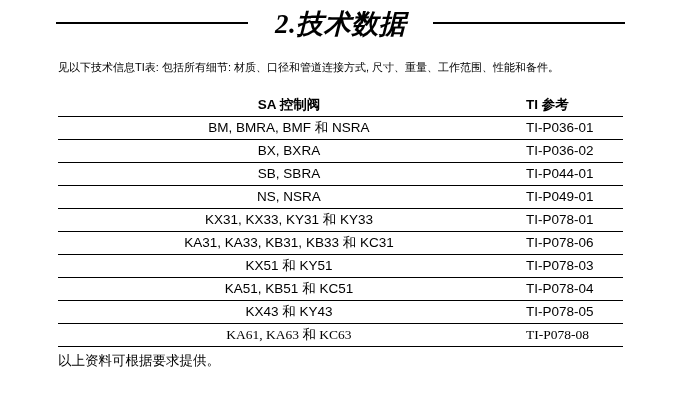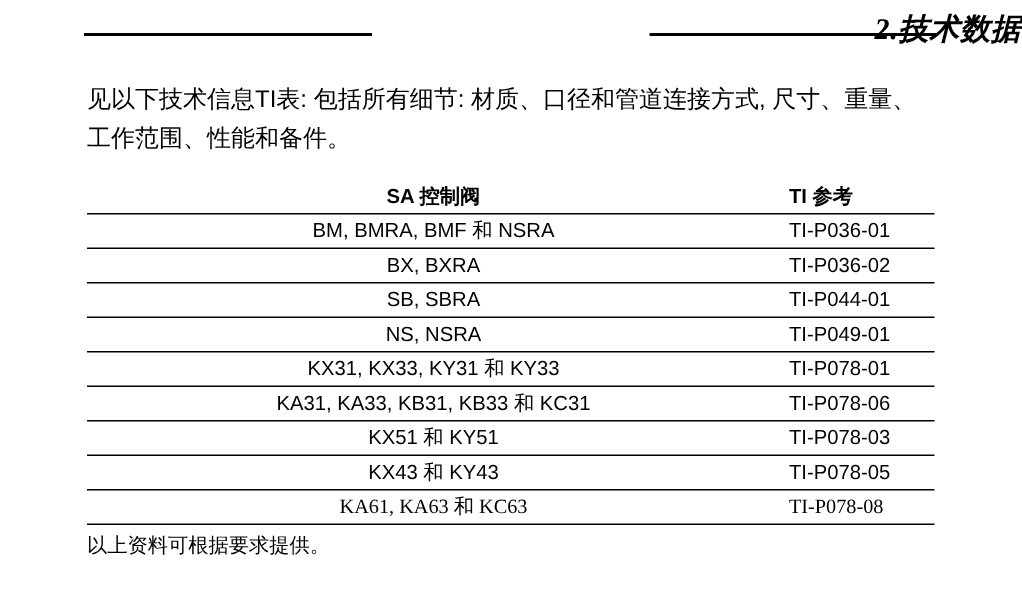--- a/index.html
+++ b/index.html
@@ -24,45 +24,45 @@
   .header {
     position: relative;
     height: 46px;
     margin: 0;
   }
   .header-title {
     position: absolute;
     top: 6px;
     left: 0;
     right: 0;
-    text-align: right;
+    text-align: center;
     font-family: "Liberation Serif", serif;
     font-style: italic;
     font-weight: bold;
-    font-size: 20px;
+    font-size: 27px;
     letter-spacing: 0.5px;
   }
   .rule-left, .rule-right {
     position: absolute;
     top: 22px;
     height: 2px;
     background: #000;
   }
   .rule-left {
     left: 56px;
     width: 192px;
   }
   .rule-right {
     right: 56px;
     width: 192px;
   }
   
   .intro {
     margin: 8px 58px 0 58px;
-    font-size: 16px;
+    font-size: 11px;
     line-height: 26px;
     text-align: left;
   }
   
   .table-wrap {
     margin: 14px 58px 0 58px;
   }
   table.ti-table {
     width: 100%;
     border-collapse: collapse;
@@ -144,20 +144,24 @@
         </tr>
         <tr>
           <td class="col-valve">KA31, KA33, KB31, KB33 和 KC31</td>
           <td class="col-ref">TI-P078-06</td>
         </tr>
         <tr>
           <td class="col-valve">KX51 和 KY51</td>
           <td class="col-ref">TI-P078-03</td>
         </tr>
         <tr>
+          <td class="col-valve">KA51, KB51 和 KC51</td>
+          <td class="col-ref">TI-P078-04</td>
+        </tr>
+        <tr>
           <td class="col-valve">KX43 和 KY43</td>
           <td class="col-ref">TI-P078-05</td>
         </tr>
         <tr>
           <td class="col-valve">KA61, KA63 和 KC63</td>
           <td class="col-ref">TI-P078-08</td>
         </tr>
       </tbody>
     </table>
   </div>

